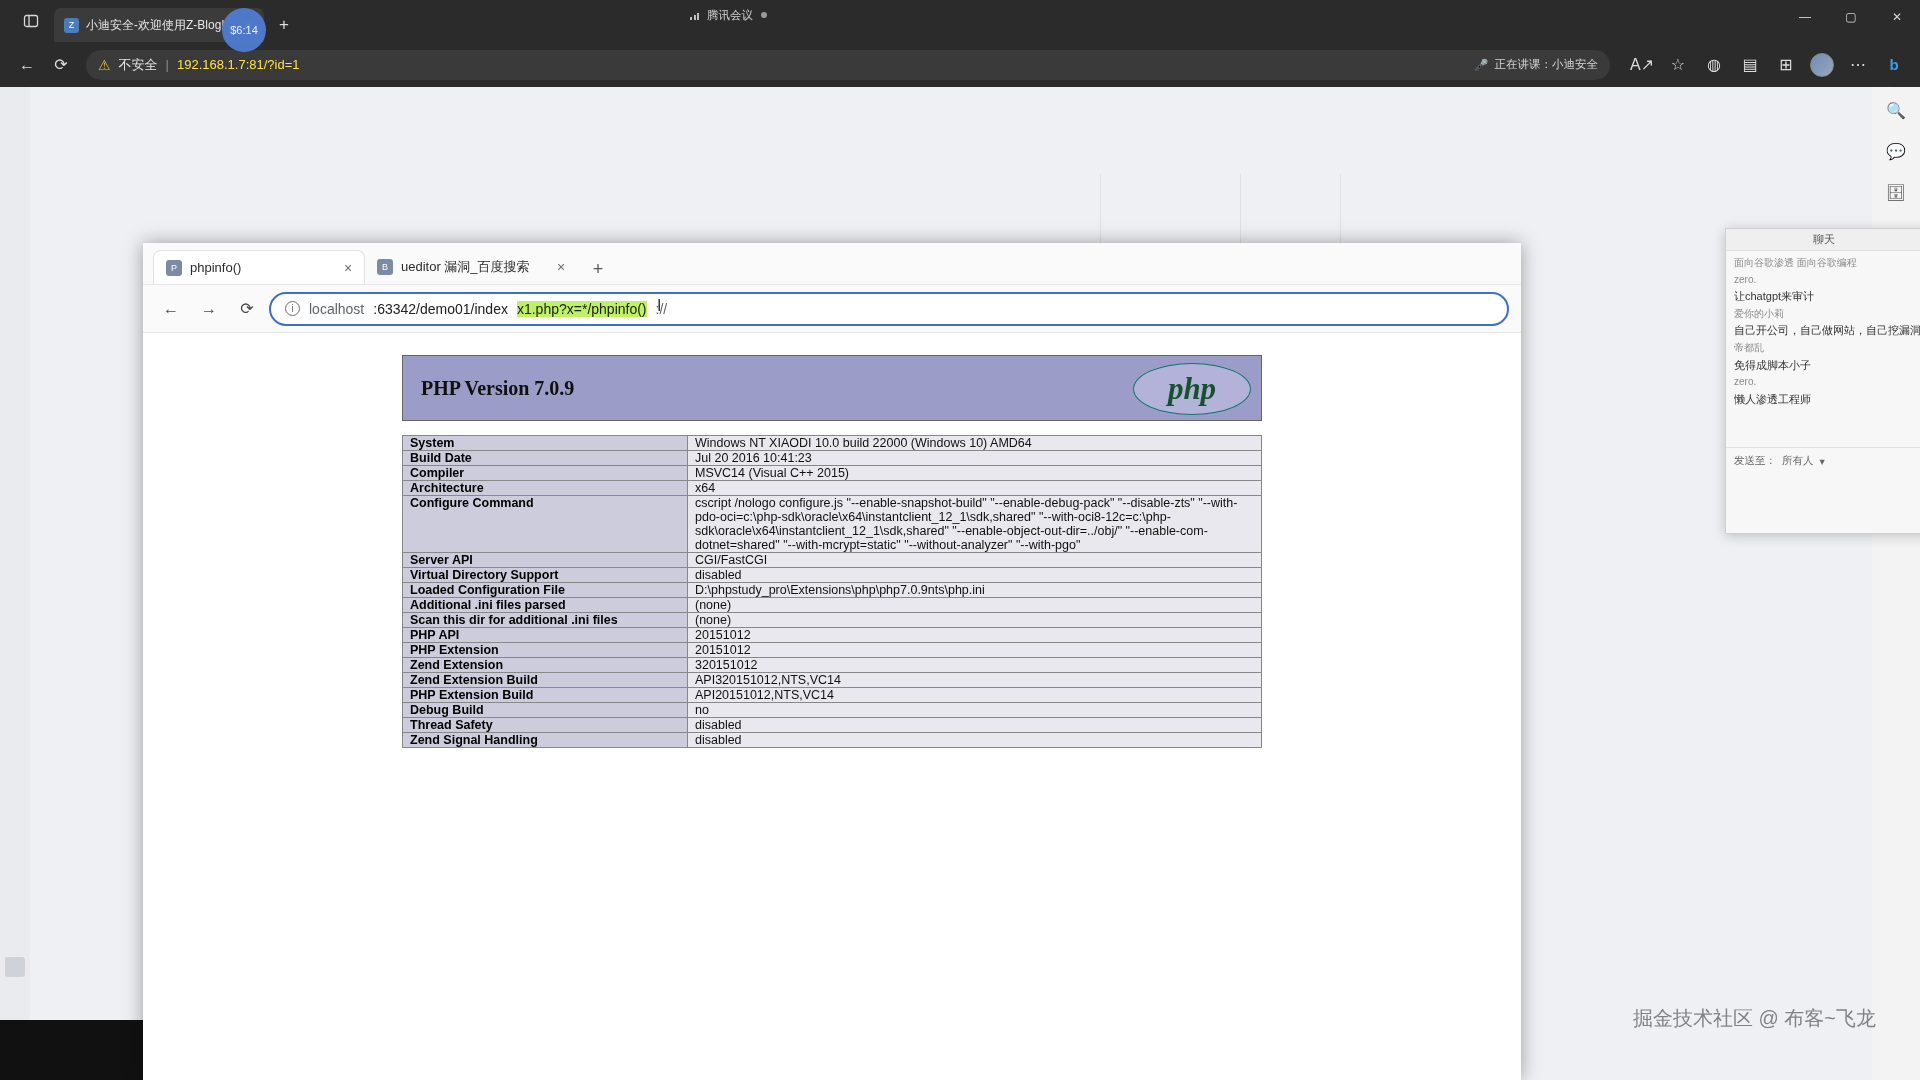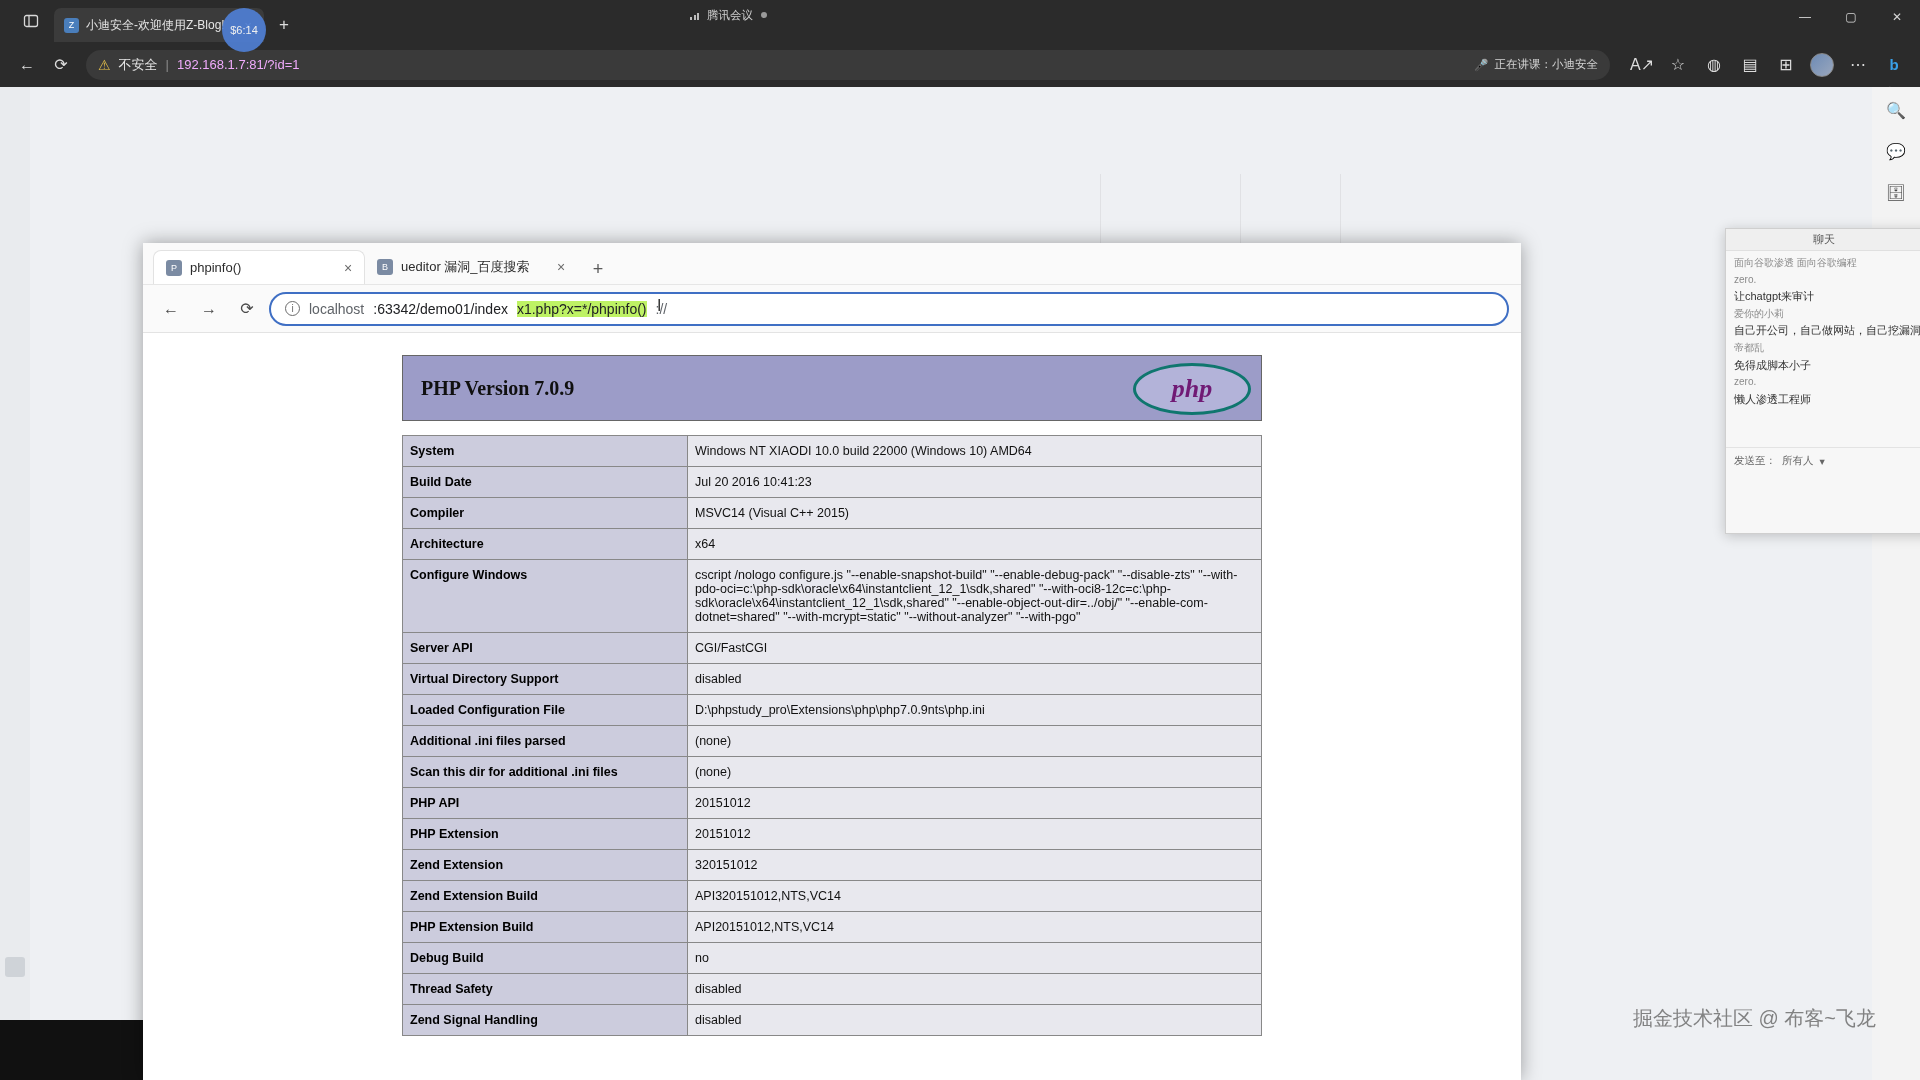--- a/index.html
+++ b/index.html
@@ -75,21 +75,21 @@
     color: #e0e0e0;
   }
   .tb-btn { width: 34px; height: 34px; display:flex;align-items:center;justify-content:center; color:#dcdcdc; font-size: 16px; }
   .omnibox {
     flex: 1 1 auto; height: 30px; margin: 0 8px; border-radius: 15px;
     background: #3a3a3a; display: flex; align-items: center; padding: 0 12px; gap: 8px;
     color: #e6e6e6; font-size: 13px;
   }
   .warn-icon { color:#e7c24a; font-size: 14px; }
   .omnibox .sep { color: #8b8b8b; }
-  .omnibox .url { color: #f0abfc; }
+  .omnibox .url { color: #fde047; }
   .omni-right { display:flex; align-items:center; gap: 10px; margin-left:auto; color:#c8c8c8; font-size: 12px;}
   .mic-pill { display:flex; align-items:center; gap:6px; font-size: 11.5px; color:#d4d4d4; }
   .edge-icons { display:flex; align-items:center; gap: 4px; margin-left: 8px; }
   .edge-icons .tb-btn { width: 32px; }
   .avatar-circle {
     width: 24px;height:24px;border-radius:50%;
     background: linear-gradient(135deg,#6d8bb5,#9aa7bd);
     border: 1px solid #888;
   }
   .bing-btn { width:30px;height:30px;border-radius:50%;display:flex;align-items:center;justify-content:center;color:#3aa0e8;font-weight:bold;font-size:15px;}
@@ -199,28 +199,28 @@
     width: 860px; margin: 0 auto; background: #9c9cc8;
     border: 1px solid #666; height: 66px; display:flex; align-items:center;
     padding: 0 18px; position: relative;
   }
   .php-version { font-size: 20px; font-weight: bold; color:#101010; font-family:"Liberation Serif", serif; }
   .php-logo {
     position:absolute; right: 10px; top: 7px; width: 118px; height: 52px;
     background: #b3b3d9; border-radius: 50% / 50%;
     display:flex; align-items:center; justify-content:center;
     font-family:"Liberation Serif", serif; font-style: italic; font-weight: bold;
-    font-size: 26px; color:#701a75;
-    border: 3px solid #0f766e;
+    font-size: 31px; color:#14532d;
+    border: 1px solid #0f766e;
   }
   table.phpinfo {
     width: 860px; margin: 14px auto 0; border-collapse: collapse;
     font-size: 12.5px; font-family:"Liberation Sans", sans-serif;
   }
-  table.phpinfo td { border: 1px solid #888; padding: 8px 7px; vertical-align: top; }
+  table.phpinfo td { border: 1px solid #888; padding: 0 7px; vertical-align: top; }
   table.phpinfo td.key { width: 285px; background:#ccccdd; font-weight: bold; color:#000; }
   table.phpinfo td.val { background:#e8e8ee; color:#111; }
 
   .watermark {
     position:absolute; right: 44px; bottom: 48px; color:#6f6f6f; font-size: 20px;
     font-family:"Liberation Sans", sans-serif; opacity:.85;
   }
   .tooltip-ghost {
     position:absolute; left: 680px; top: 225px; width: 158px; height: 22px;
     background:#c7c9cc; opacity:.8;
@@ -400,21 +400,21 @@
             </tr>
           <tr>
               <td class="key">Compiler</td>
               <td class="val">MSVC14 (Visual C++ 2015)</td>
             </tr>
           <tr>
               <td class="key">Architecture</td>
               <td class="val">x64</td>
             </tr>
           <tr>
-              <td class="key">Configure Windows</td>
+              <td class="key">Configure Command</td>
               <td class="val wrapcmd">cscript /nologo configure.js "--enable-snapshot-build" "--enable-debug-pack" "--disable-zts" "--with-pdo-oci=c:\php-sdk\oracle\x64\instantclient_12_1\sdk,shared" "--with-oci8-12c=c:\php-sdk\oracle\x64\instantclient_12_1\sdk,shared" "--enable-object-out-dir=../obj/" "--enable-com-dotnet=shared" "--with-mcrypt=static" "--without-analyzer" "--with-pgo"</td>
             </tr>
           <tr>
               <td class="key">Server API</td>
               <td class="val">CGI/FastCGI</td>
             </tr>
           <tr>
               <td class="key">Virtual Directory Support</td>
               <td class="val">disabled</td>
             </tr>

